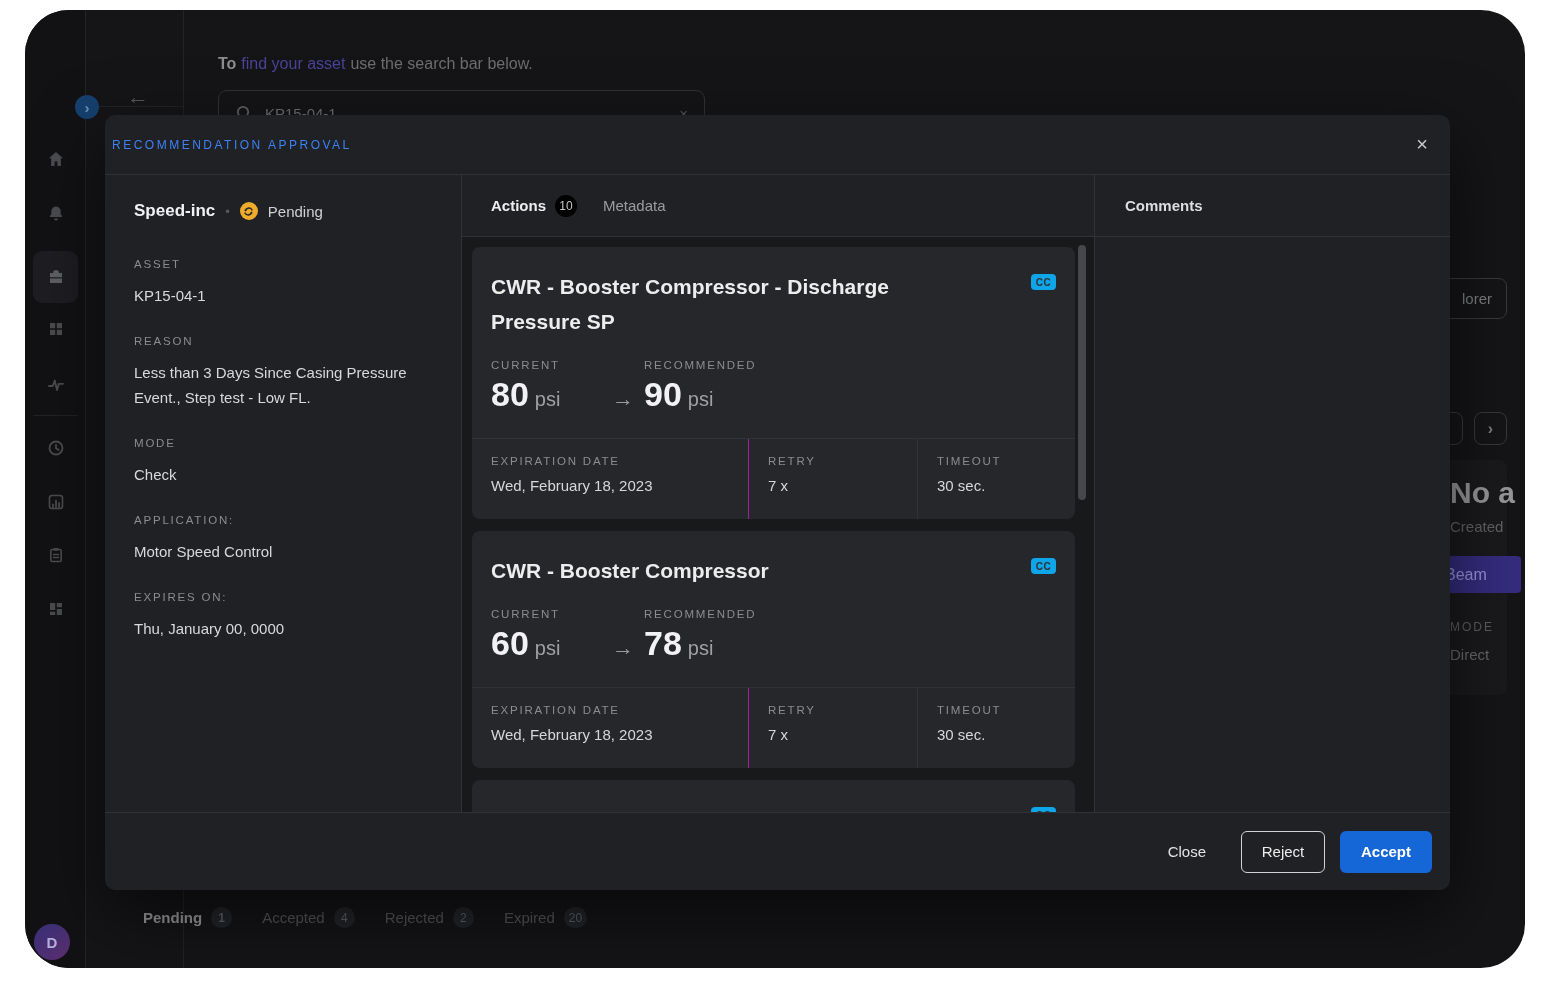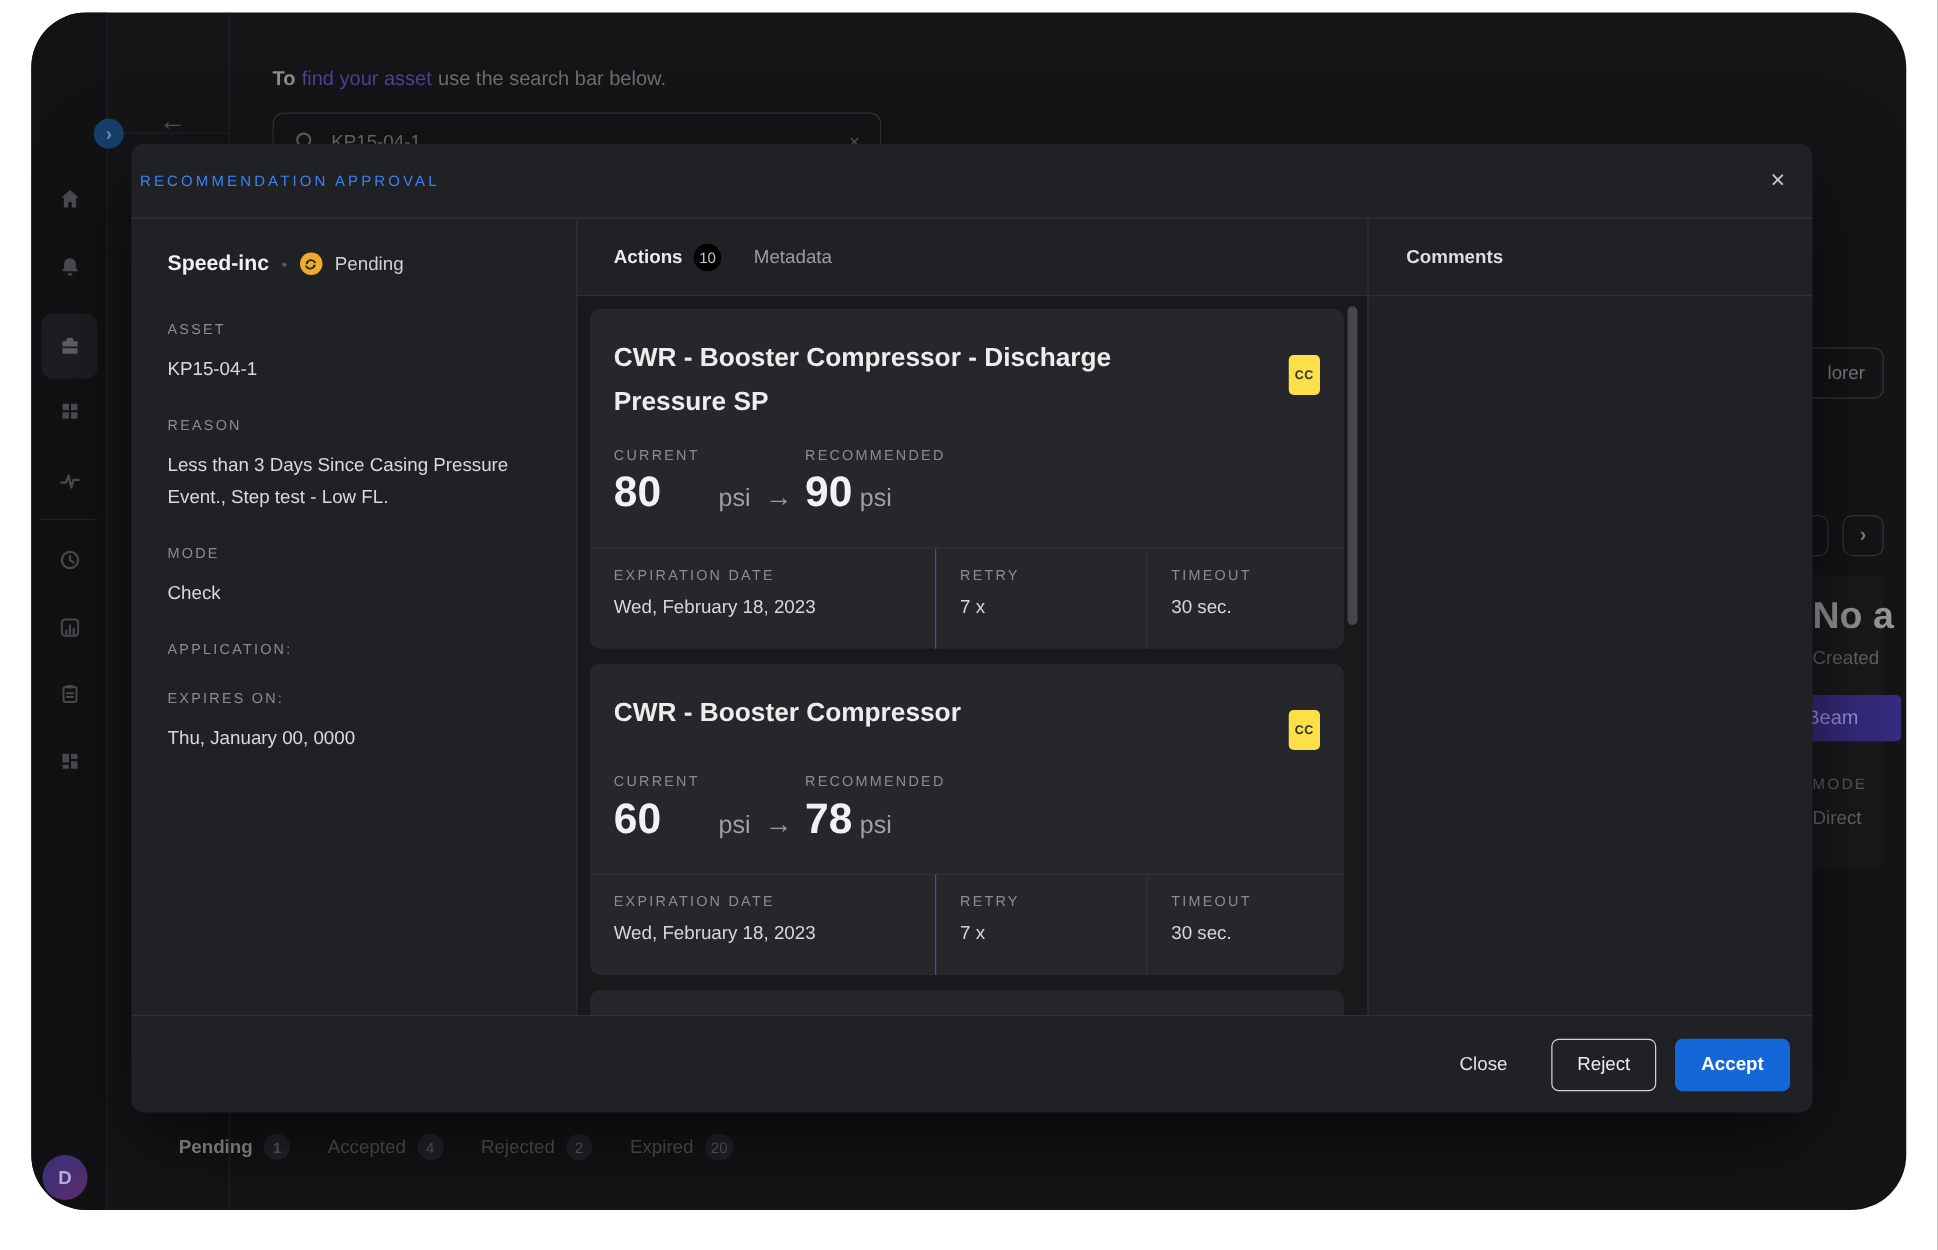--- a/index.html
+++ b/index.html
@@ -56,27 +56,27 @@
   .fgroup .val { font-size:15px; color:#d8d9db; line-height:25px; max-width:300px; }
   .tabbar { position:absolute; top:0; left:0; right:0; height:62px; border-bottom:1px solid #313236; display:flex; align-items:center; padding-left:29px; gap:26px; }
   .tab-act { display:flex; align-items:center; gap:9px; font-size:15px; font-weight:700; color:#eceded; }
   .tab-cnt { width:22px; height:22px; border-radius:50%; background:#000000; color:#c6c7c9; font-size:12px; font-weight:400; display:flex; align-items:center; justify-content:center; }
   .tab-meta { font-size:15px; color:#9b9c9f; }
   .scroll { position:absolute; top:62px; bottom:0; left:0; right:0; background:#18191b; padding:10px; overflow:hidden; }
   .thumb { position:absolute; right:8px; top:70px; width:8px; height:255px; border-radius:4px; background:#46474b; }
   .card { width:603px; border-radius:8px; background:#26272b; margin-bottom:12px; }
   .c-titlerow { display:flex; justify-content:space-between; padding:22px 19px 14px 19px; }
   .c-title { font-size:21px; font-weight:600; color:#eceded; line-height:35px; max-width:432px; }
-  .cc { width:25px; height:32px; margin-top:15px; border-radius:4px; background:#fde047; color:#303134; font-size:10px; font-weight:700; display:flex; align-items:center; justify-content:center; letter-spacing:.5px; }
+  .cc { width:25px; height:16px; margin-top:5px; border-radius:4px; background:#0ea5e9; color:#303134; font-size:10px; font-weight:700; display:flex; align-items:center; justify-content:center; letter-spacing:.5px; }
   .c-lblrow { display:flex; padding:6px 7px 0 19px; }
   .c-lblrow span { font-size:11.5px; letter-spacing:1.8px; color:#8b8c90; }
   .c-lbl1 { width:153px; }
   .c-valrow { display:flex; align-items:baseline; padding:4px 19px 24px 19px; }
   .vgroup { display:flex; align-items:baseline; }
-  .vg1 { width:111px;gap:40px; }
+  .vg1 { width:111px; }
   .bigval { font-size:34px; font-weight:700; color:#f2f2f4; }
   .unit { font-size:20px; color:#9fa0a3; margin-left:6px; }
   .varrow { width:42px; text-align:center; font-size:22px; color:#9b9c9f; }
   .c-stats { display:flex; border-top:1px solid #313236; height:81px; }
   .c-cell { padding:16px 0 0 19px; }
   .c-cell .lbl { font-size:11.5px; letter-spacing:1.8px; color:#8b8c90; margin-bottom:10px; }
   .c-cell .val { font-size:15px; color:#d6d7d9; }
   .cell1 { width:276px; } .cell2 { width:169px; border-left:1px solid #a21caf; } .cell3 { width:158px; border-left:1px solid #313236; }
   .cm-head { height:62px; border-bottom:1px solid #313236; display:flex; align-items:center; padding-left:30px; font-size:15px; font-weight:600; color:#dcdde0; }
   .cm-inputwrap { position:absolute; bottom:14px; left:10px; right:9px; height:38px; }
@@ -236,20 +236,21 @@
         <div class="fgroup">
           <div class="lbl">REASON</div>
           <div class="val">Less than 3 Days Since Casing Pressure Event., Step test - Low FL.</div>
         </div>
         <div class="fgroup">
           <div class="lbl">MODE</div>
           <div class="val">Check</div>
         </div>
         <div class="fgroup">
           <div class="lbl">APPLICATION:</div>
+          <div class="val">Motor Speed Control</div>
         </div>
         <div class="fgroup">
           <div class="lbl">EXPIRES ON:</div>
           <div class="val">Thu, January 00, 0000</div>
         </div>
       </div>
 
       <div class="col-mid">
         <div class="tabbar">
           <div class="tab-act">

